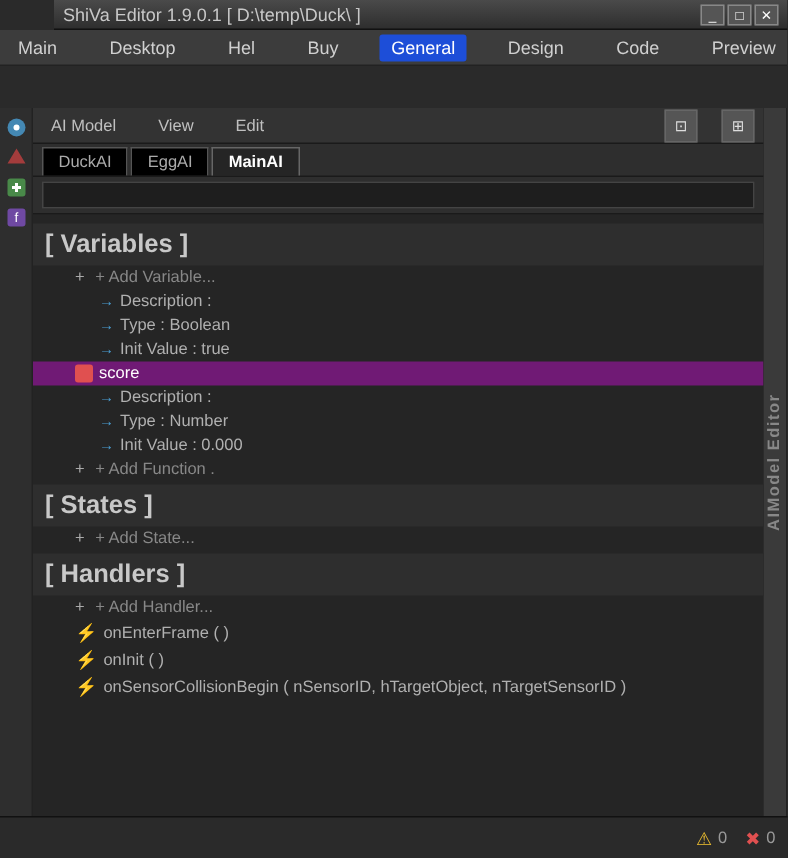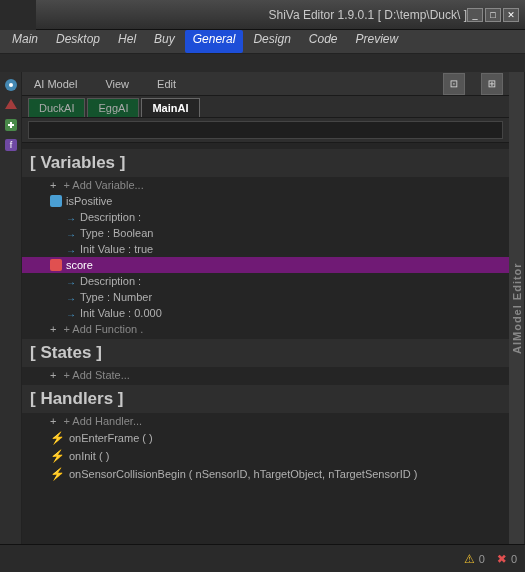--- a/index.html
+++ b/index.html
@@ -9,25 +9,25 @@
       background: #2a2a2a;
       font-family: 'Segoe UI', Tahoma, Arial, sans-serif;
       font-size: 12px;
       color: #c8c8c8;
       overflow: hidden;
     }
 
     
     #title-bar {
       background: linear-gradient(to bottom, #4a4a4a, #2e2e2e);
-      height: 30px;
+      height: 20px;
       display: flex;
       align-items: center;
       padding: 0 6px;
-      justify-content: flex-end;
+      justify-content: space-between;
       border-bottom: 1px solid #111;
       margin-left: 36px;
     }
     #title-controls {
       display: flex;
       gap: 2px;
     }
     .title-btn {
       width: 16px;
       height: 14px;
@@ -39,24 +39,24 @@
       align-items: center;
       justify-content: center;
       cursor: pointer;
     }
 
     
     #menu-bar {
       background: #3c3c3c;
       height: 24px;
       display: flex;
+      align-items: center;
       padding: 0 4px;
-      gap: 2px;
+      gap: 19px;
       border-bottom: 1px solid #222;
-      font-style: italic;
     }
     .menu-item {
       padding: 2px 8px;
       color: #d0d0d0;
       font-size: 12px;
       cursor: pointer;
       border-radius: 2px;
     }
     .menu-item.active {
       background: #1d4ed8;
@@ -156,21 +156,21 @@
       height: 22px;
       display: flex;
       align-items: flex-end;
       padding: 0 6px;
       border-bottom: 1px solid #1a1a1a;
     }
     .tab {
       padding: 3px 10px;
       font-size: 11px;
       color: #aaa;
-      background: #14532d;
+      background: #000000;
       border: 1px solid #555;
       border-bottom: none;
       cursor: pointer;
       margin-right: 2px;
     }
     .tab.active {
       background: #252525;
       color: #fff;
       border-color: #666;
       font-weight: bold;
@@ -373,24 +373,20 @@
   </div>
 
   <div id="tree-content">
 
     <div class="section-header">[ Variables ]</div>
     <div class="add-item">
       <span class="plus-icon">+</span>
       <span>+ Add Variable...</span>
     </div>
 
-    <div class="tree-item indent1">
-      <span class="icon-bool"></span>
-      <span>isPositive</span>
-    </div>
     <div class="tree-item indent2">
       <span class="arrow-icon">→</span>
       <span>Description :</span>
     </div>
     <div class="tree-item indent2">
       <span class="arrow-icon">→</span>
       <span>Type : Boolean</span>
     </div>
     <div class="tree-item indent2">
       <span class="arrow-icon">→</span>

